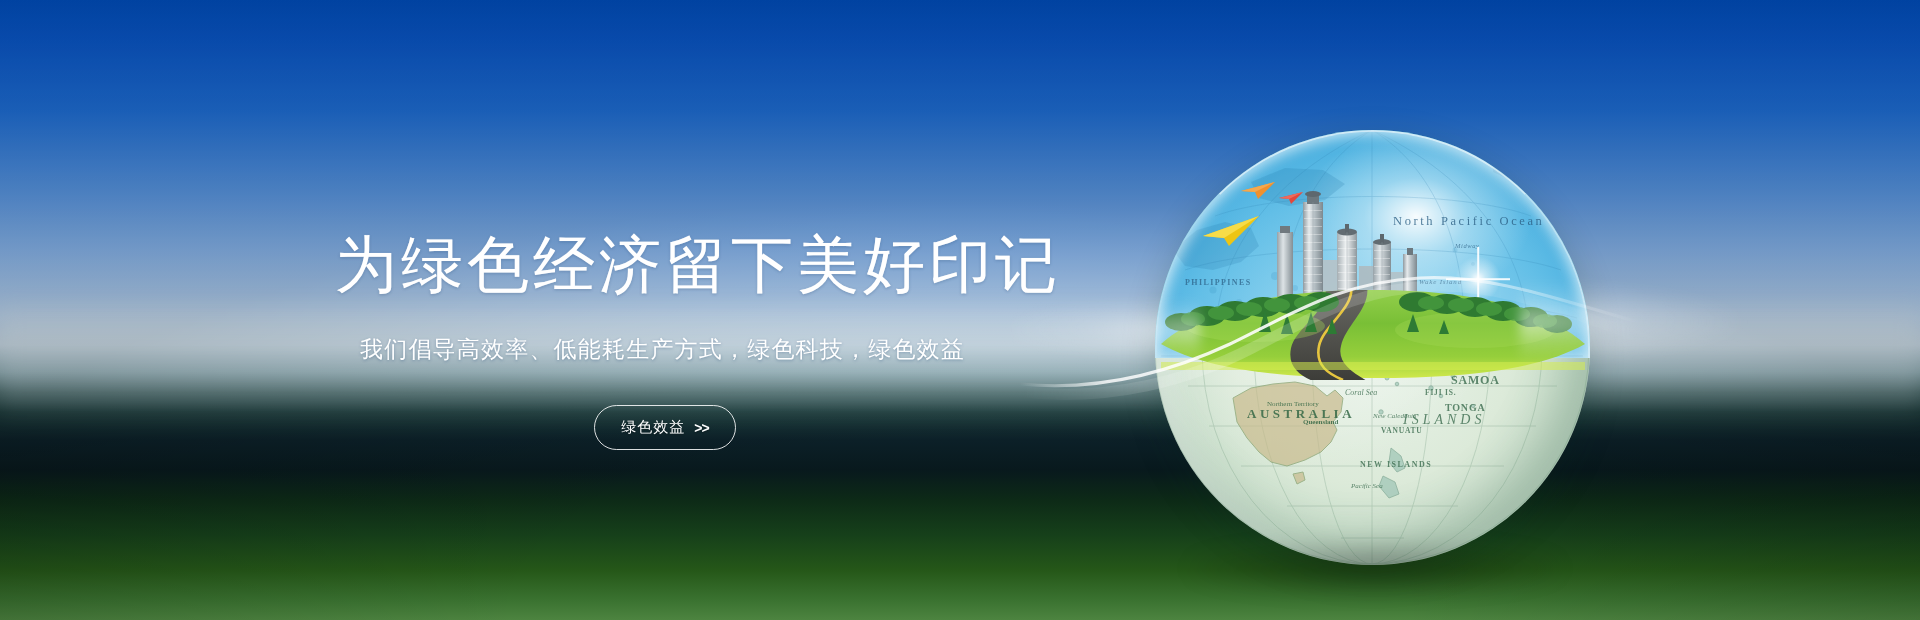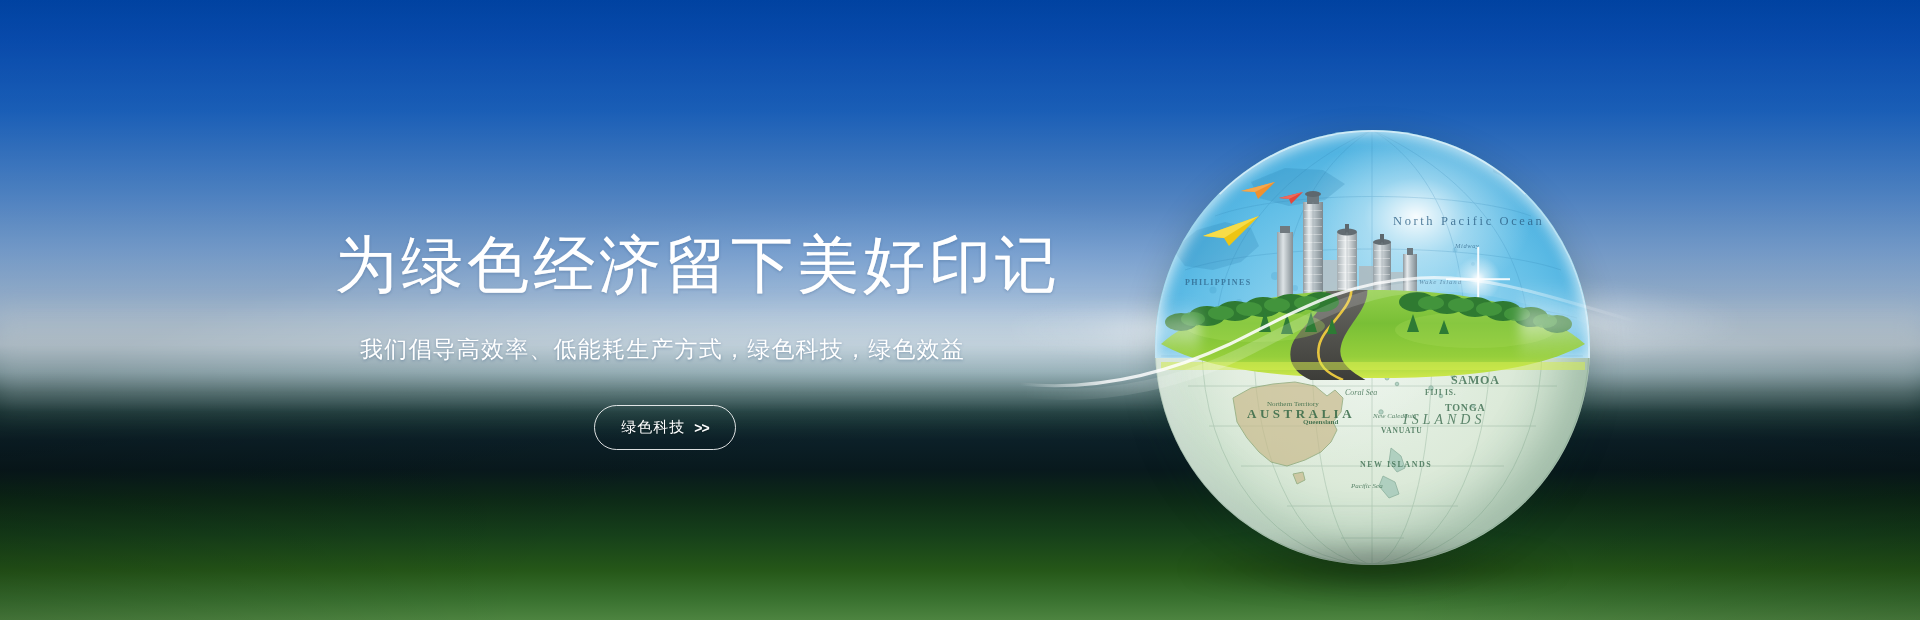--- a/index.html
+++ b/index.html
@@ -578,18 +578,18 @@
 
   <div class="globe-glow-left"></div>
   <div class="globe-glow-right"></div>
   <div class="globe-shadow"></div>
 
   <div class="copy">
     <h1 class="headline">为绿色经济留下美好印记</h1>
     <p class="subline">我们倡导高效率、低能耗生产方式，绿色科技，绿色效益</p>
 
     <div class="cta">
-      <span class="cta-label">绿色科技</span>
+      <span class="cta-label">绿色效益</span>
       <span class="cta-arrow">&gt;&gt;</span>
     </div>
   </div>
 
 </div>
 
 </body></html>

